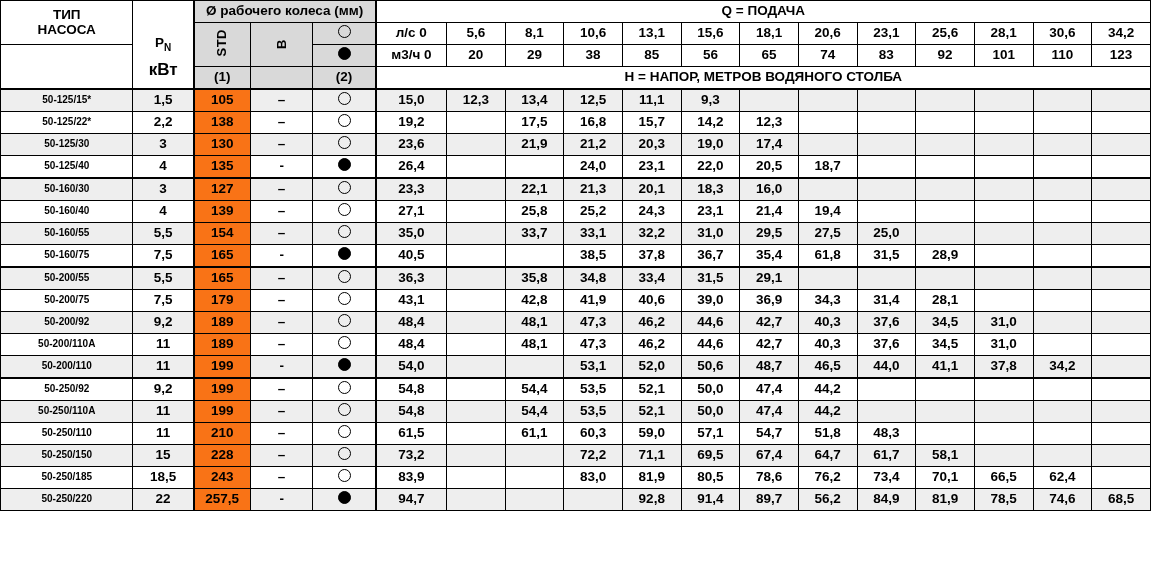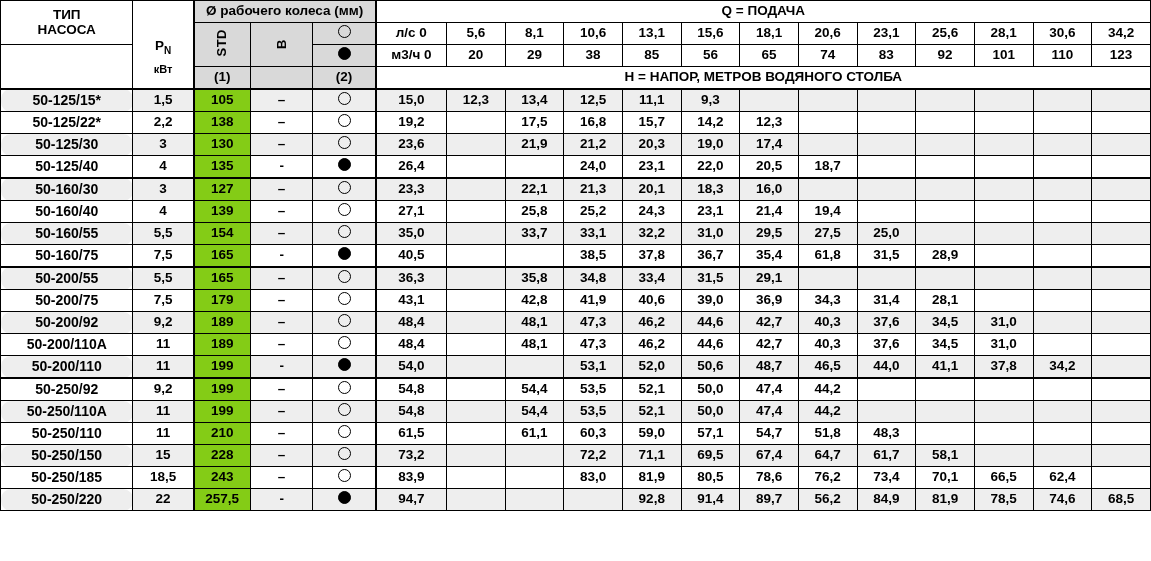--- a/index.html
+++ b/index.html
@@ -41,53 +41,53 @@
   col.c-std   { width: 56px; }
   col.c-b     { width: 62px; }
   col.c-circ  { width: 62px; }
   col.c-q0    { width: 70px; }
   col.c-q     { width: 58px; }
 
   .t-left {
     text-align: left;
     padding-left: 5px;
   }
-  .shade { background: #84cc16; }
+  .shade { background: #f97316; }
   .shade-head { background: #d9d9d9; }
   .row-alt { background: #eeeeee; }
   .row-white { background: #ffffff; }
 
   .hd-tall { height: 26px; }
   .thick-bottom { border-bottom: 2.5px solid #000 !important; }
   .thick-top { border-top: 2.5px solid #000 !important; }
   .thick-left { border-left: 2.5px solid #000 !important; }
 
   .vert {
     writing-mode: vertical-rl;
     transform: rotate(180deg);
     font-size: 13px;
     letter-spacing: 0.5px;
   }
   .small {
-    font-size: 11px;
+    font-size: 17px;
   }
   .sub {
     font-size: 10px;
     vertical-align: sub;
   }
   .circle-open, .circle-filled {
     display: inline-block;
     width: 13px;
     height: 13px;
     border-radius: 50%;
     border: 1.6px solid #000;
     box-sizing: border-box;
   }
   .circle-filled { background: #000; }
-  .typecell { font-size: 14px; font-weight: bold; border-radius: 10px; }
+  .typecell { font-size: 10px; font-weight: bold; }
 </style>
 </head>
 <body>
 
 <div id="sheet">
   <table class="pumps">
     <colgroup>
       <col class="c-type">
         <col class="c-pn">
         <col class="c-std">

